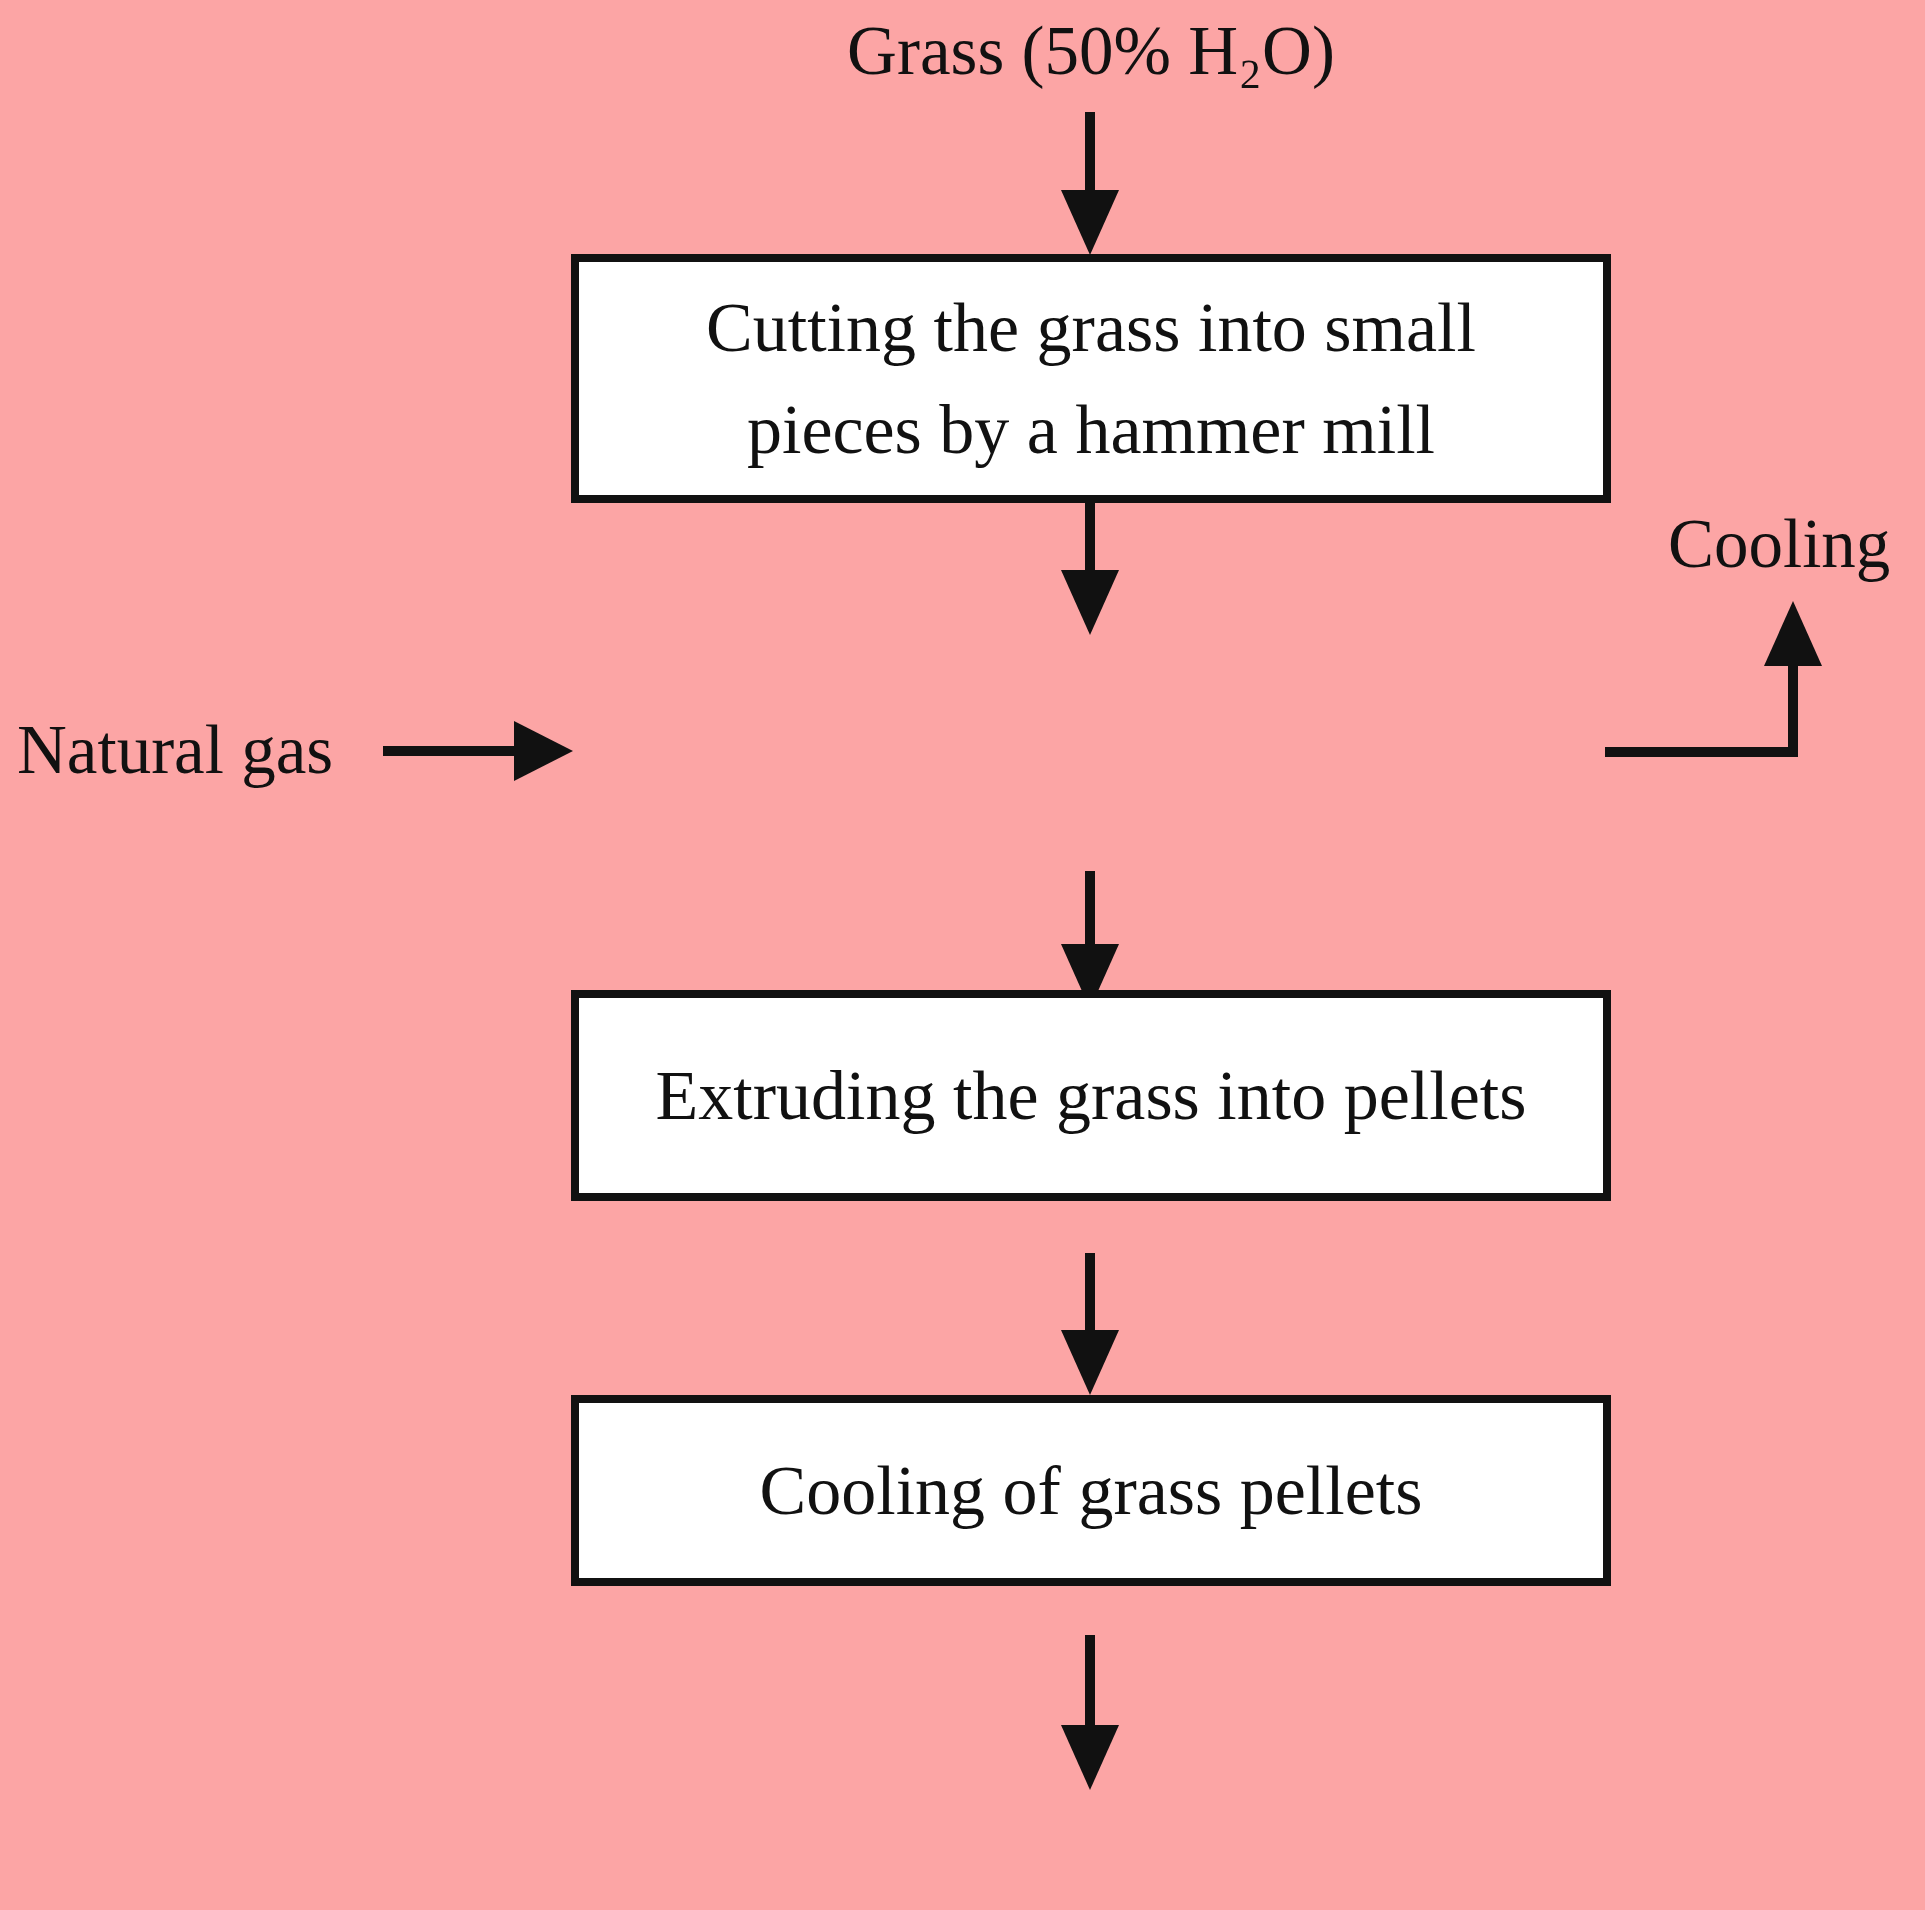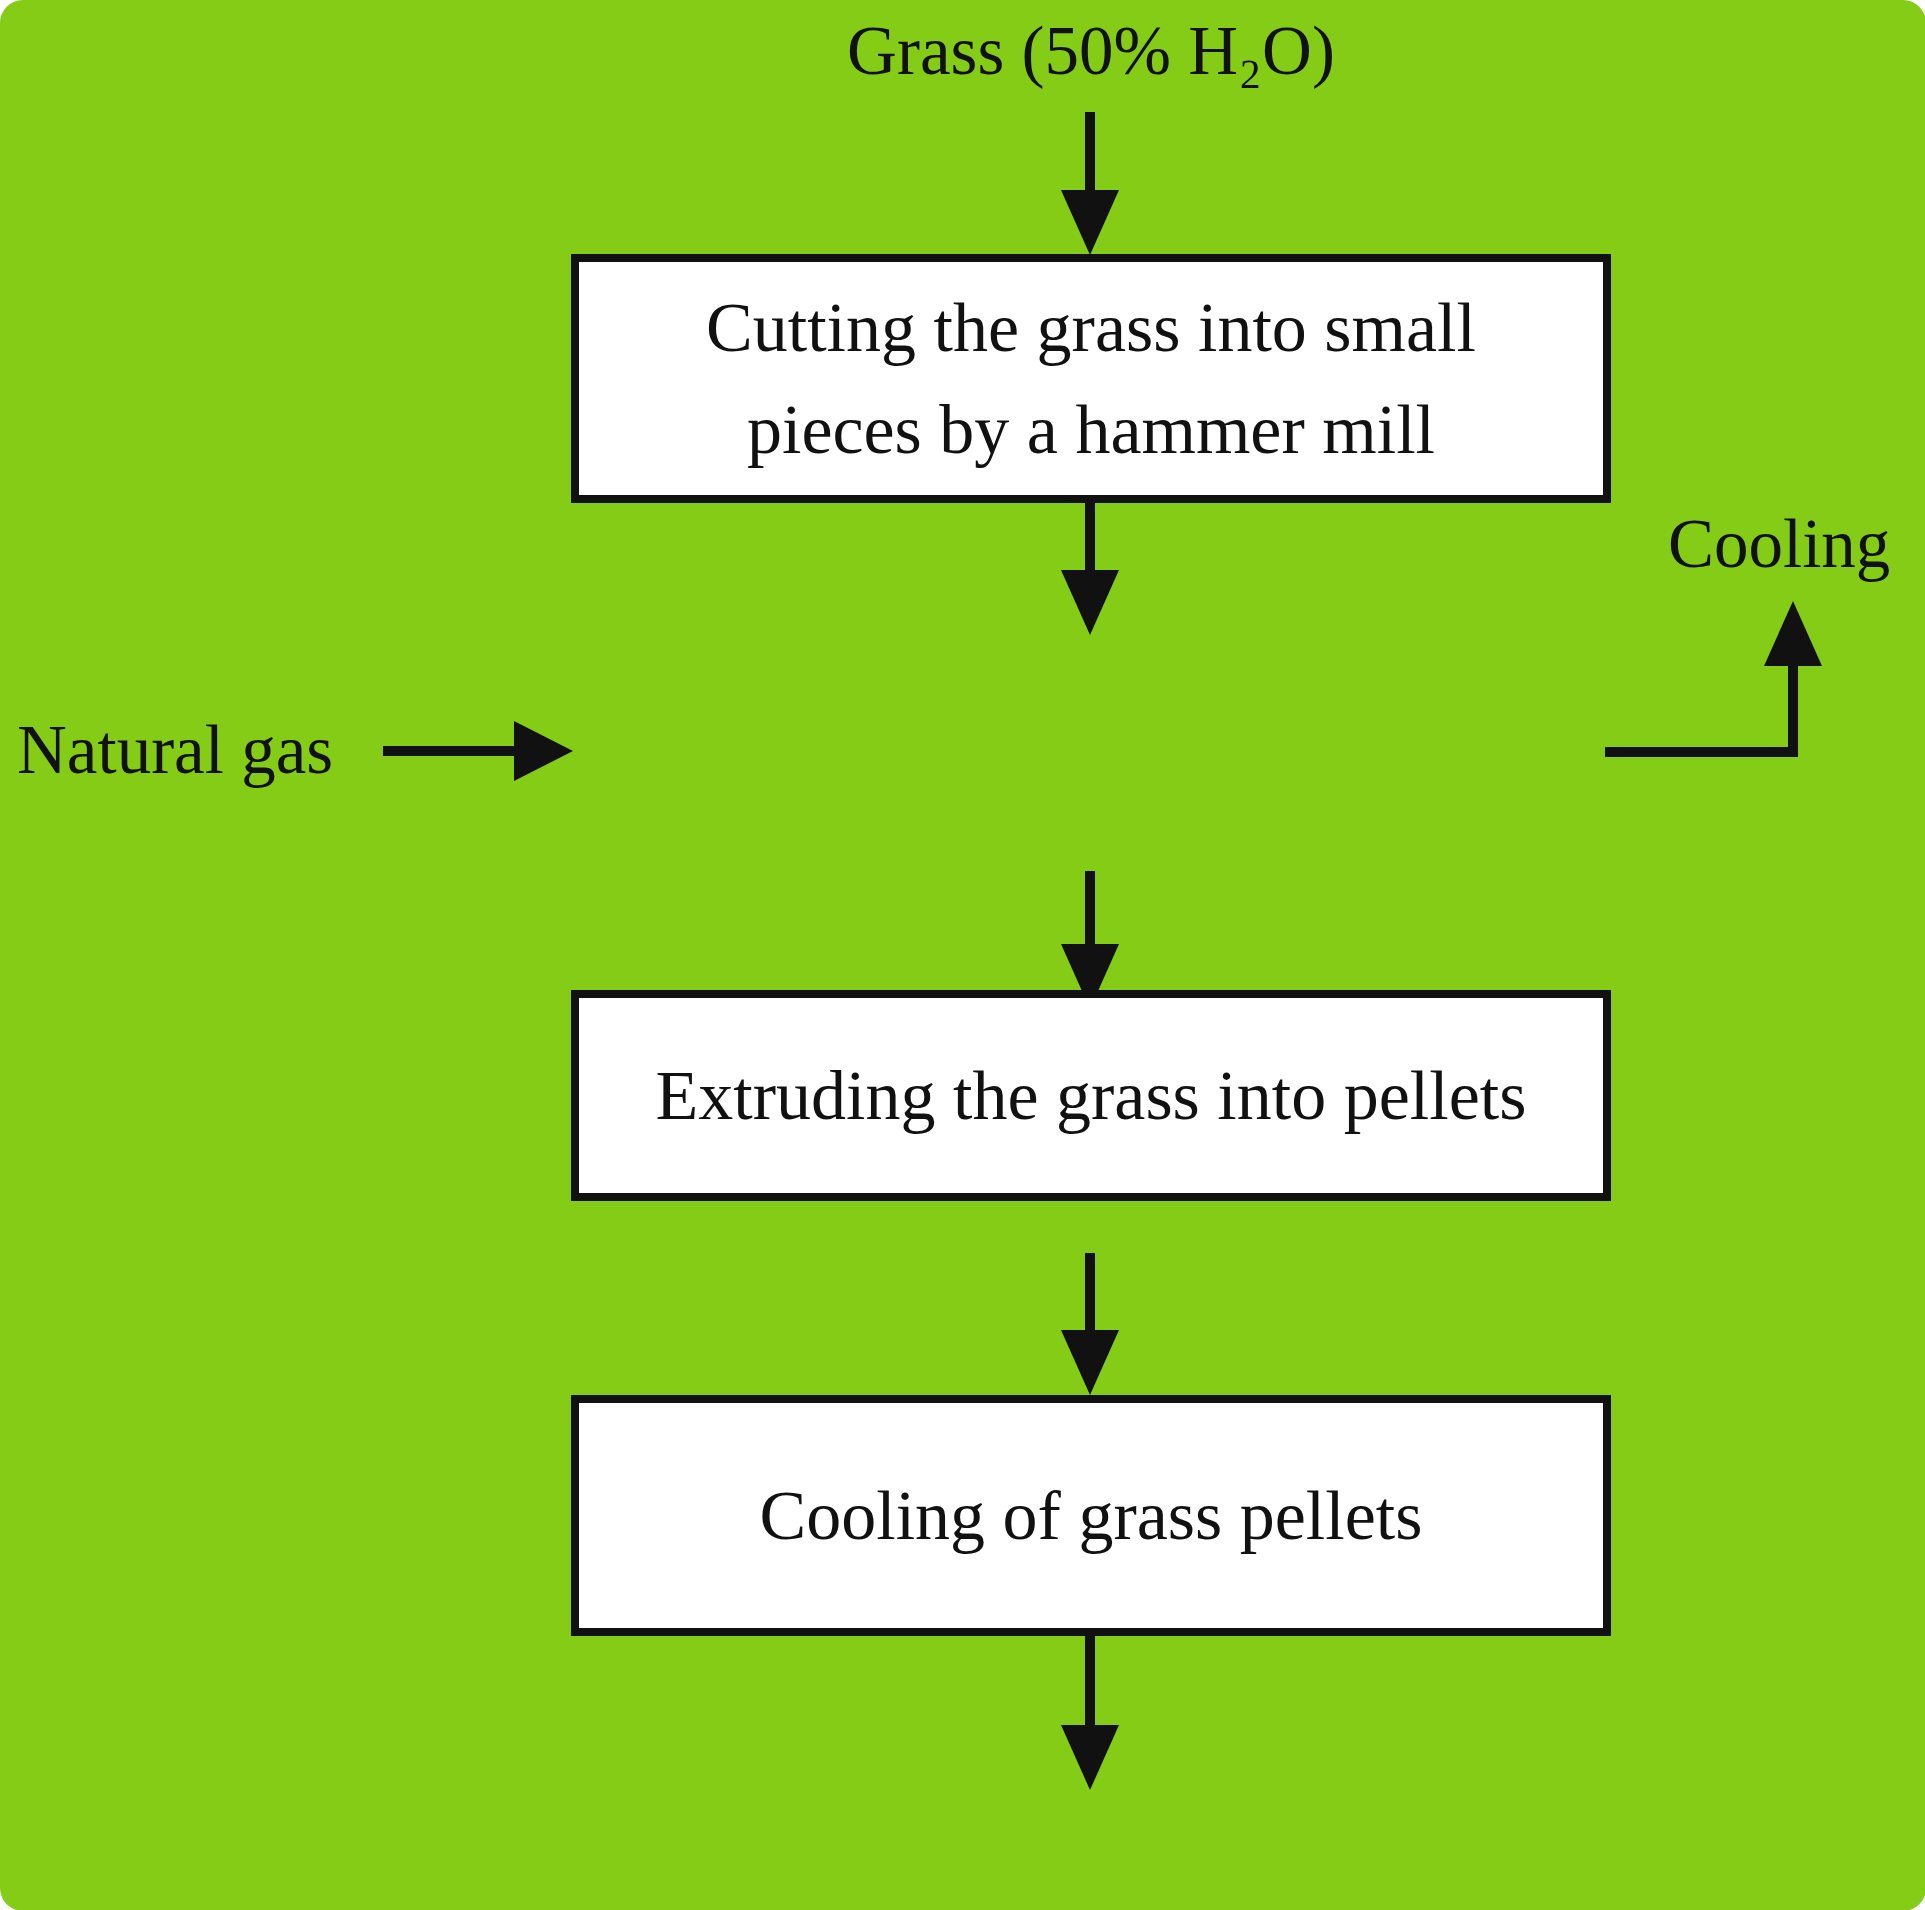--- a/index.html
+++ b/index.html
@@ -4,25 +4,24 @@
 <style>
   html, body {
     margin: 0;
     padding: 0;
     background: #ffffff;
   }
   .canvas {
     position: relative;
     width: 1926px;
     height: 1911px;
-    background: #84cc16;
+    background: #fca5a5;
     font-family: "Liberation Serif", "DejaVu Serif", serif;
     color: #111111;
     overflow: hidden;
-    border-radius: 23px;
   }
 
   
   .flow-label {
     position: absolute;
     font-size: 69px;
     line-height: 1.2;
     white-space: pre;
     color: #111111;
   }
@@ -160,21 +159,21 @@
 
   <div class="process-box" style="top: 990px; height: 211px;">
     <div class="box-label">Extruding the grass into pellets</div>
   </div>
 
   <div class="arrow-down" style="left: 1061px; top: 1253px; height: 142px;">
     <div class="shaft"></div>
     <div class="head"></div>
   </div>
 
-  <div class="process-box" style="top: 1395px; height: 241px;">
+  <div class="process-box" style="top: 1395px; height: 191px;">
     <div class="box-label">Cooling of grass pellets</div>
   </div>
 
   <div class="arrow-down" style="left: 1061px; top: 1635px; height: 155px;">
     <div class="shaft"></div>
     <div class="head"></div>
   </div>
 
 
 </div>

